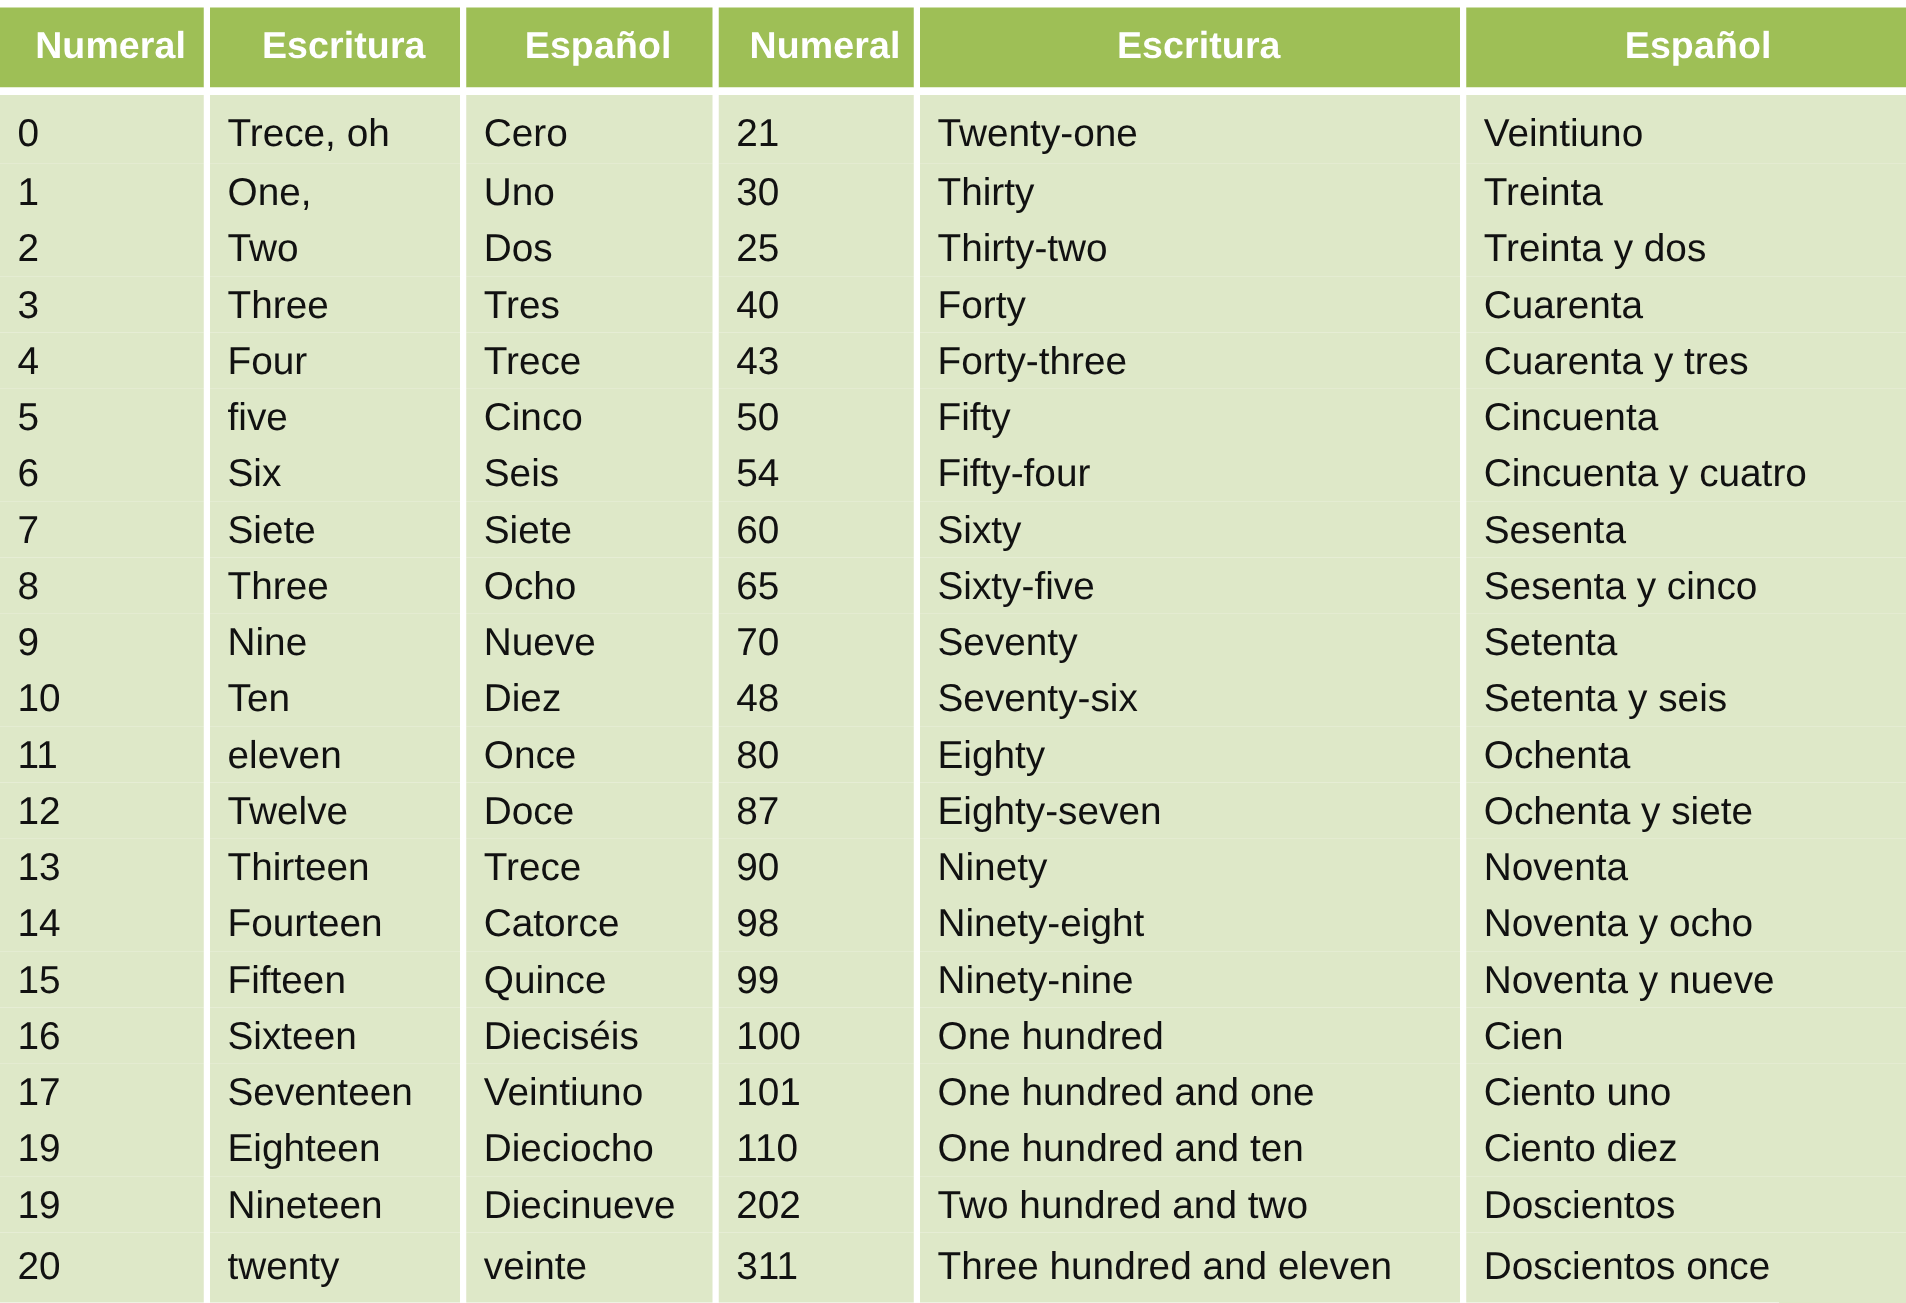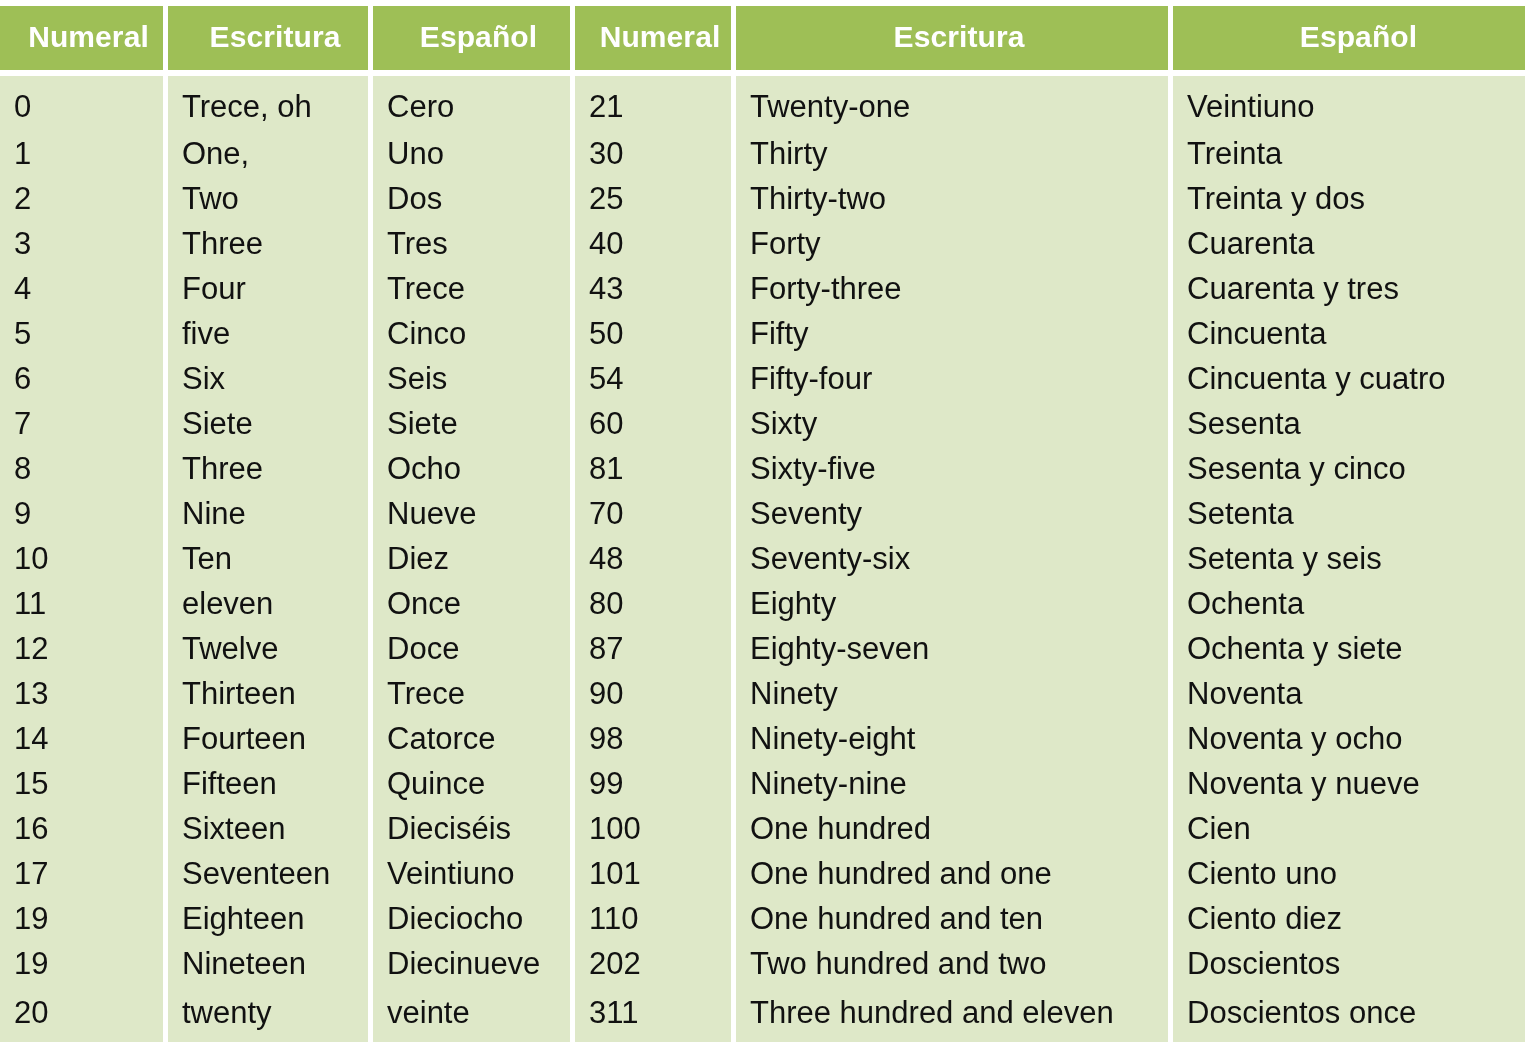--- a/index.html
+++ b/index.html
@@ -167,21 +167,21 @@
           <td>Siete</td>
           <td>Siete</td>
           <td>60</td>
           <td>Sixty</td>
           <td>Sesenta</td>
         </tr>
         <tr>
           <td>8</td>
           <td>Three</td>
           <td>Ocho</td>
-          <td>81</td>
+          <td>65</td>
           <td>Sixty-five</td>
           <td>Sesenta y cinco</td>
         </tr>
         <tr>
           <td>9</td>
           <td>Nine</td>
           <td>Nueve</td>
           <td>70</td>
           <td>Seventy</td>
           <td>Setenta</td>

